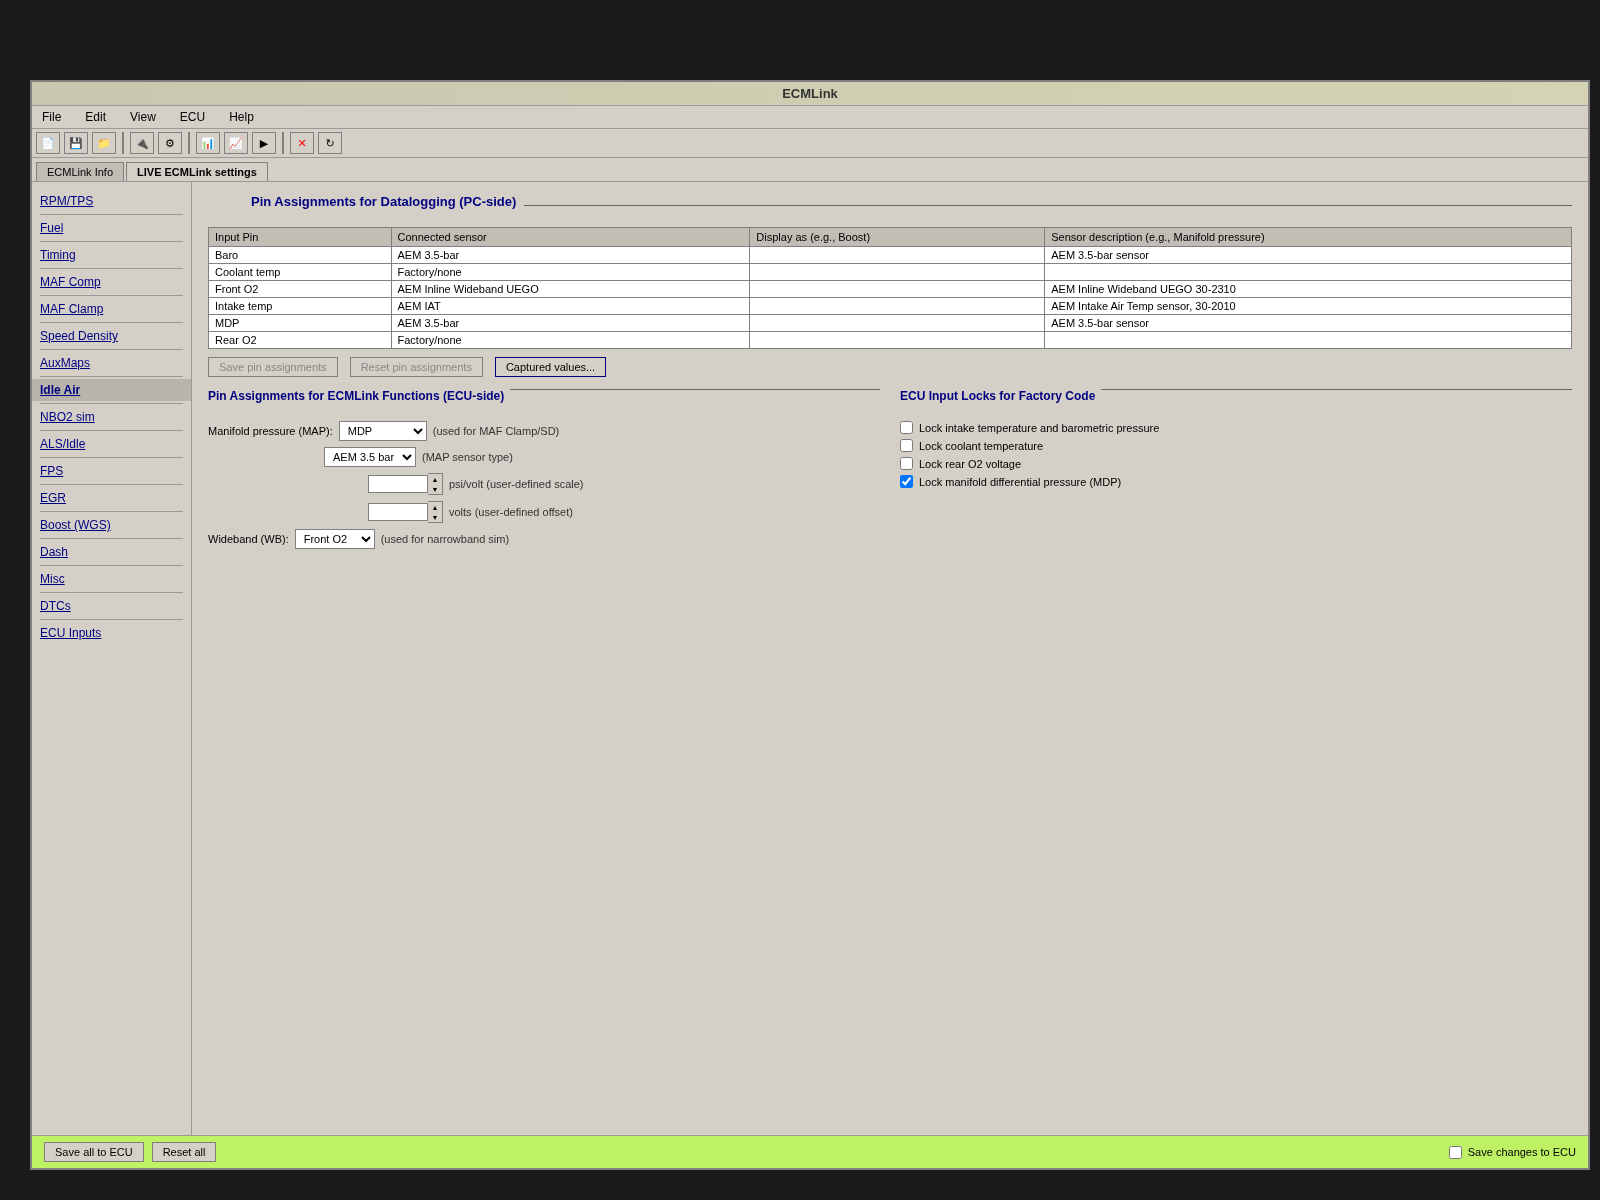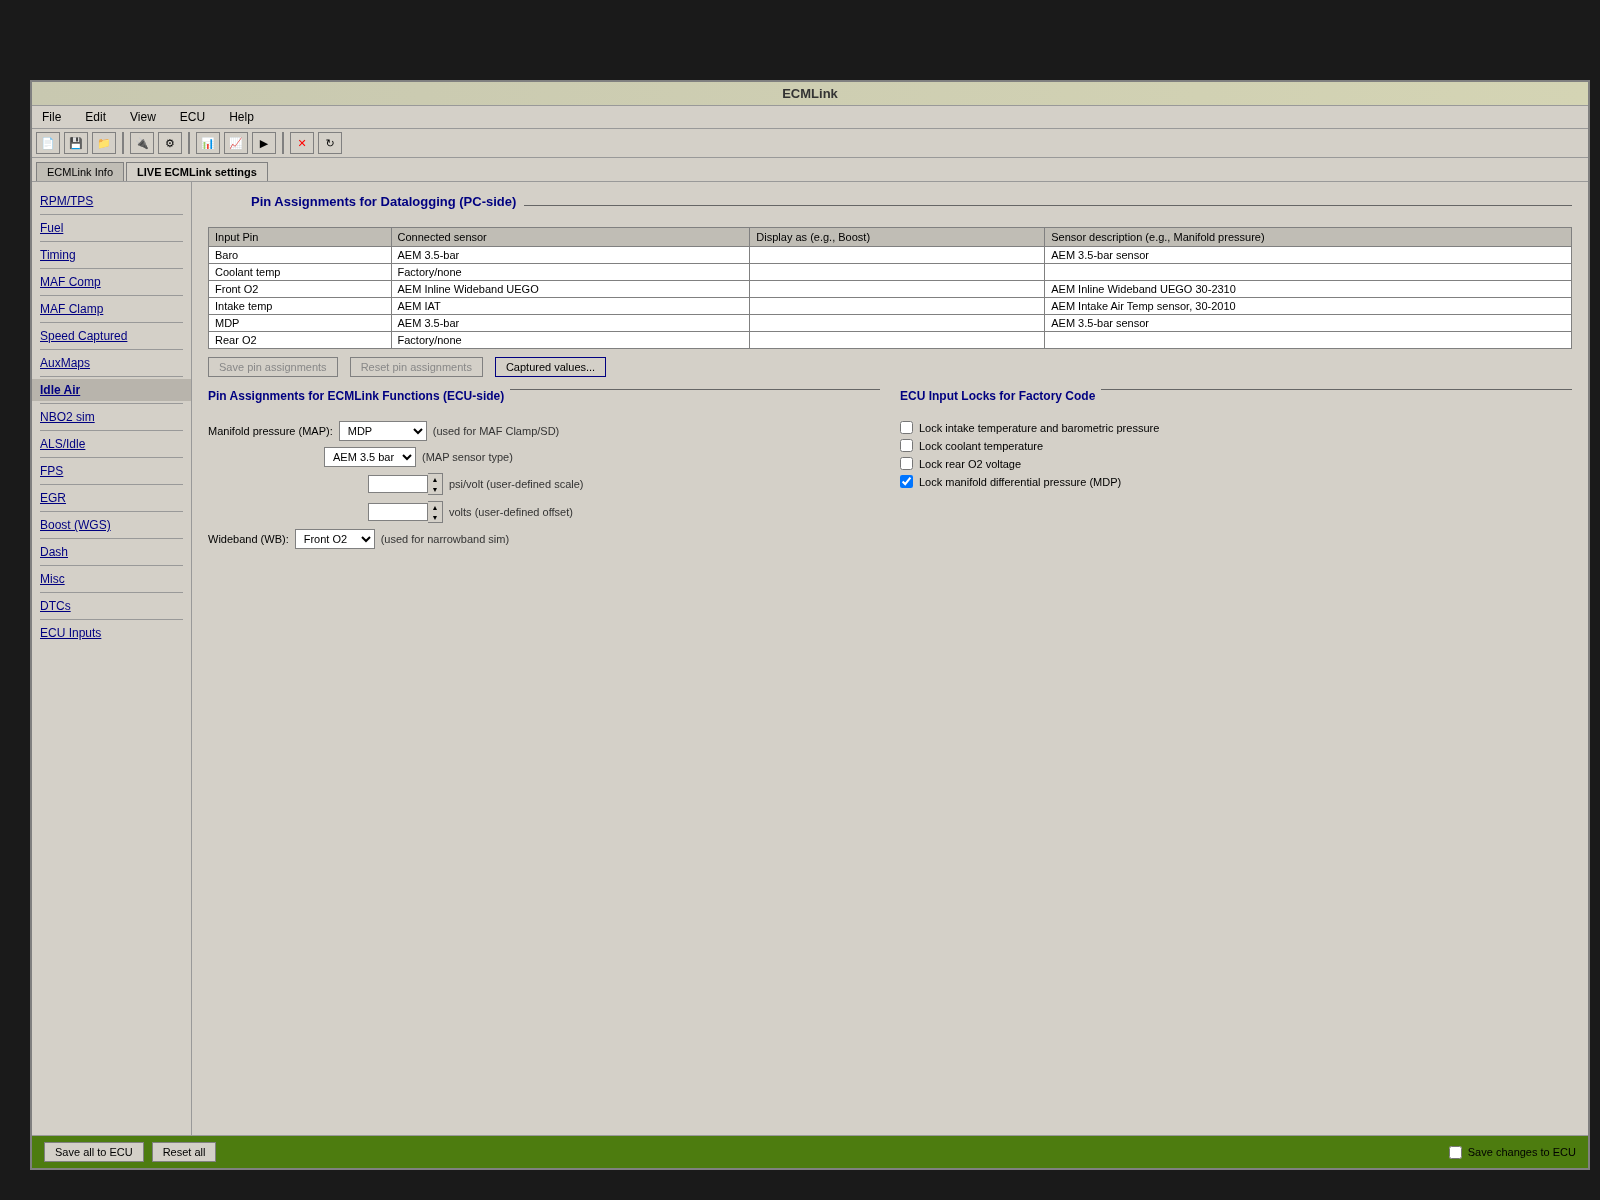--- a/index.html
+++ b/index.html
@@ -232,21 +232,21 @@
       margin-bottom: 5px;
     }
     .checkbox-row input[type=checkbox] {
       width: 13px;
       height: 13px;
     }
     .checkbox-label {
       font-size: 11px;
     }
     .bottom-bar {
-      background: #4d7c0f;
+      background: #bef264;
       border-top: 1px solid #999;
       padding: 6px 12px;
       display: flex;
       justify-content: space-between;
       align-items: center;
     }
     .bottom-left {
       display: flex;
       gap: 8px;
     }
@@ -330,21 +330,21 @@
       <div class="sidebar-item">RPM/TPS</div>
       <div class="sidebar-divider"></div>
       <div class="sidebar-item">Fuel</div>
       <div class="sidebar-divider"></div>
       <div class="sidebar-item">Timing</div>
       <div class="sidebar-divider"></div>
       <div class="sidebar-item">MAF Comp</div>
       <div class="sidebar-divider"></div>
       <div class="sidebar-item">MAF Clamp</div>
       <div class="sidebar-divider"></div>
-      <div class="sidebar-item">Speed Captured</div>
+      <div class="sidebar-item">Speed Density</div>
       <div class="sidebar-divider"></div>
       <div class="sidebar-item">AuxMaps</div>
       <div class="sidebar-divider"></div>
       <div class="sidebar-item active">Idle Air</div>
       <div class="sidebar-divider"></div>
       <div class="sidebar-item">NBO2 sim</div>
       <div class="sidebar-divider"></div>
       <div class="sidebar-item">ALS/Idle</div>
       <div class="sidebar-divider"></div>
       <div class="sidebar-item">FPS</div>

